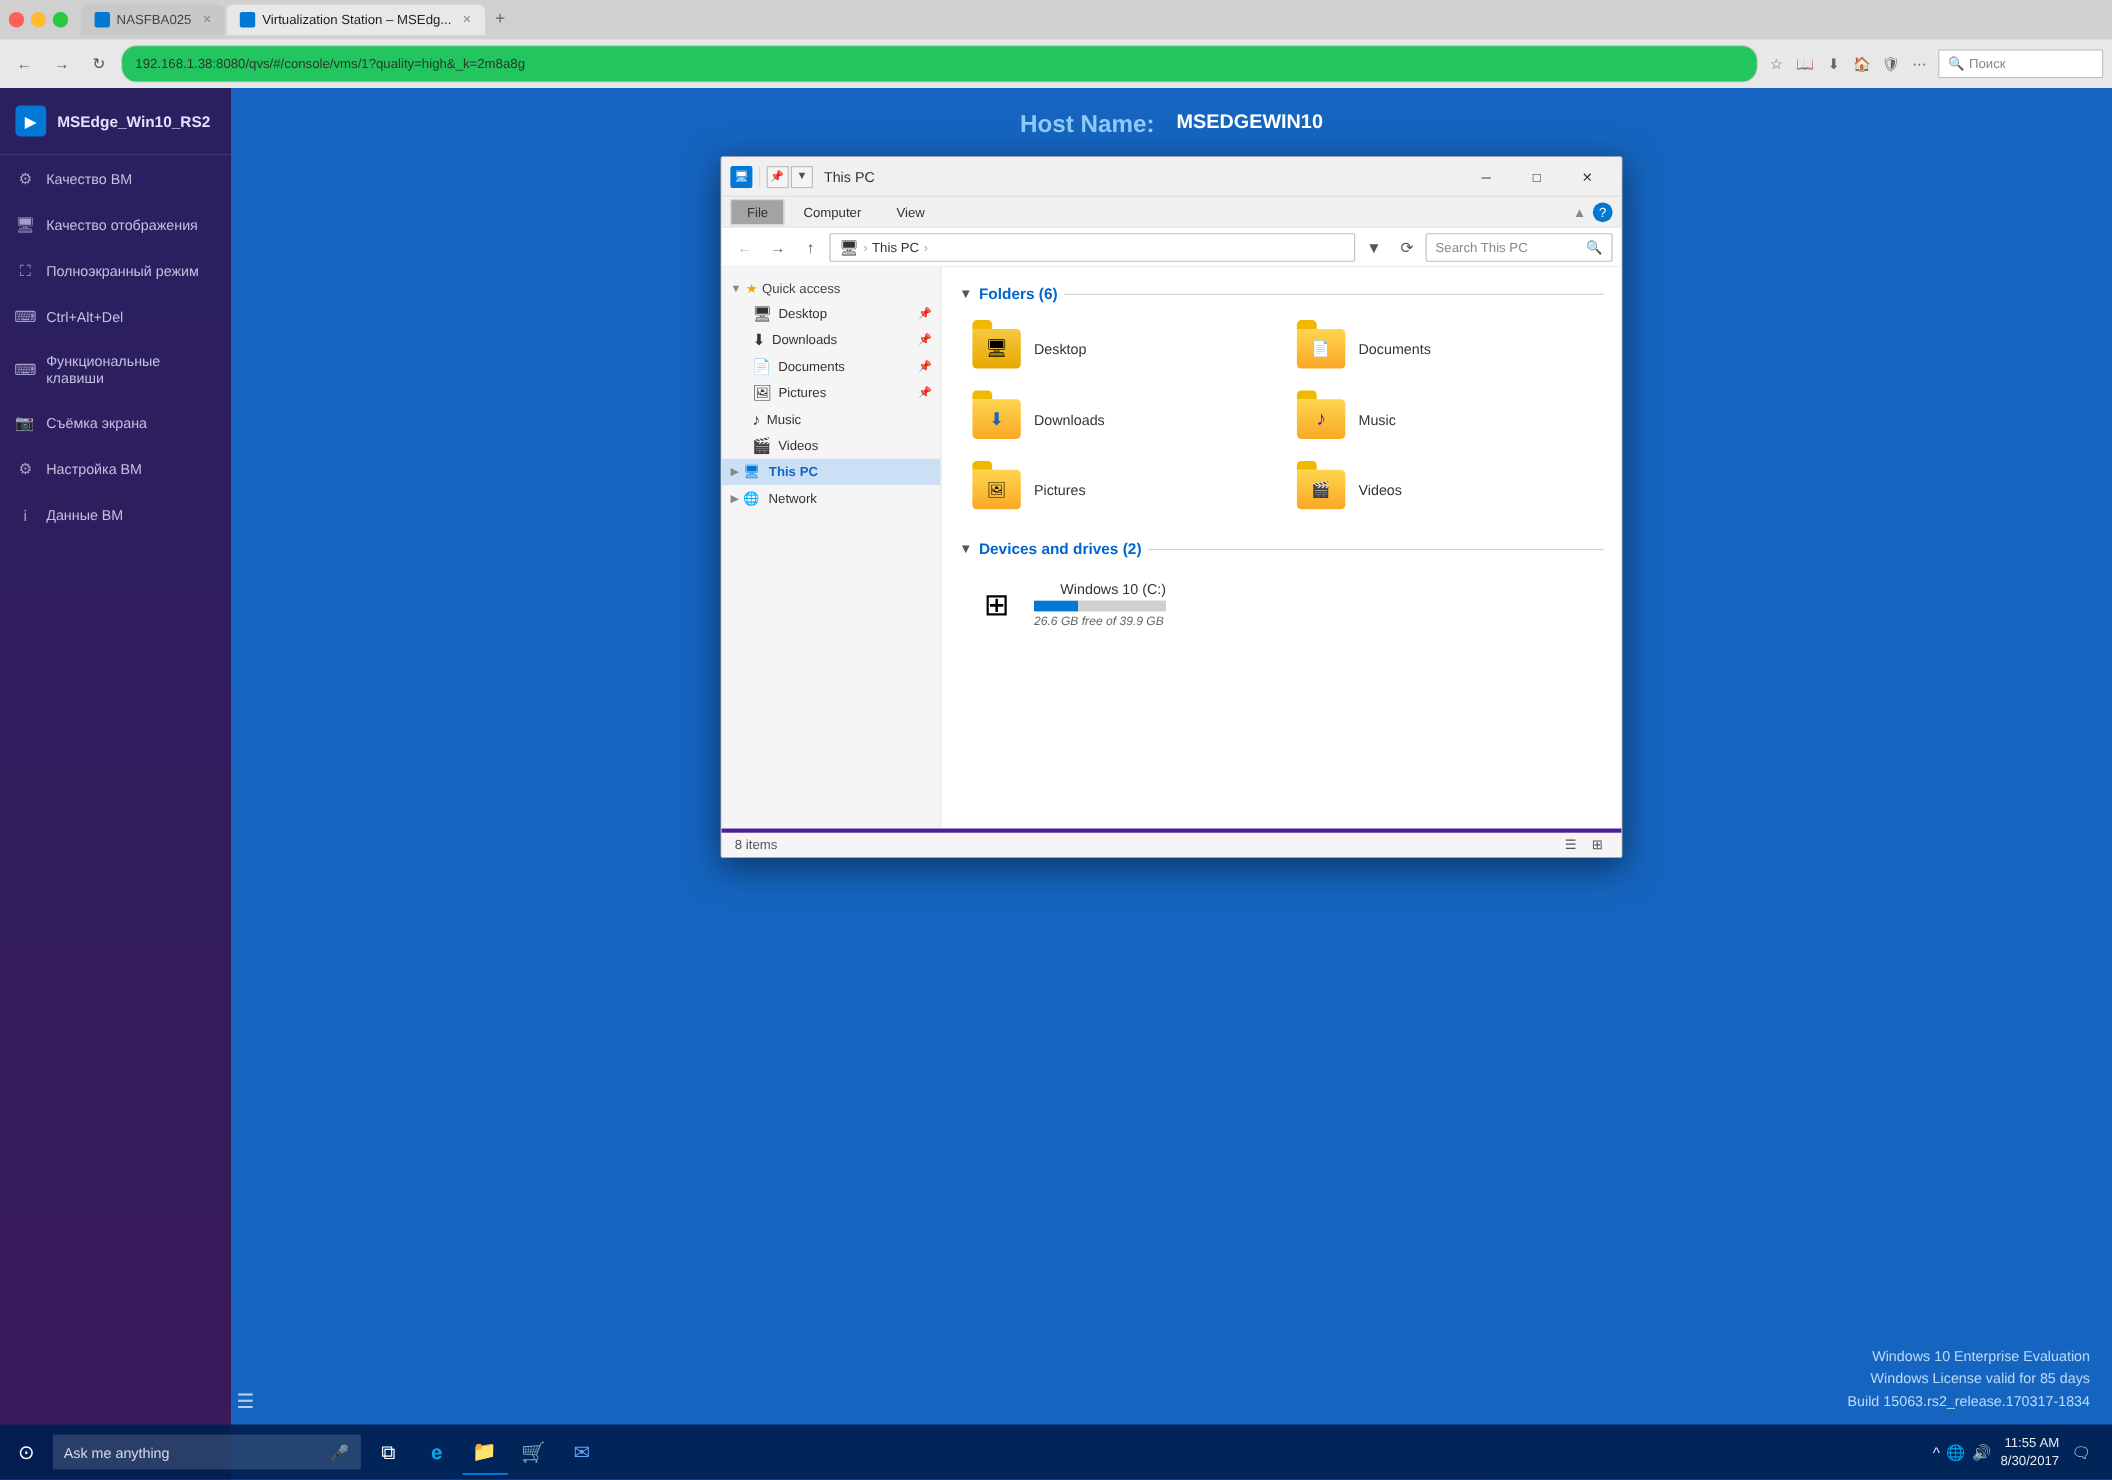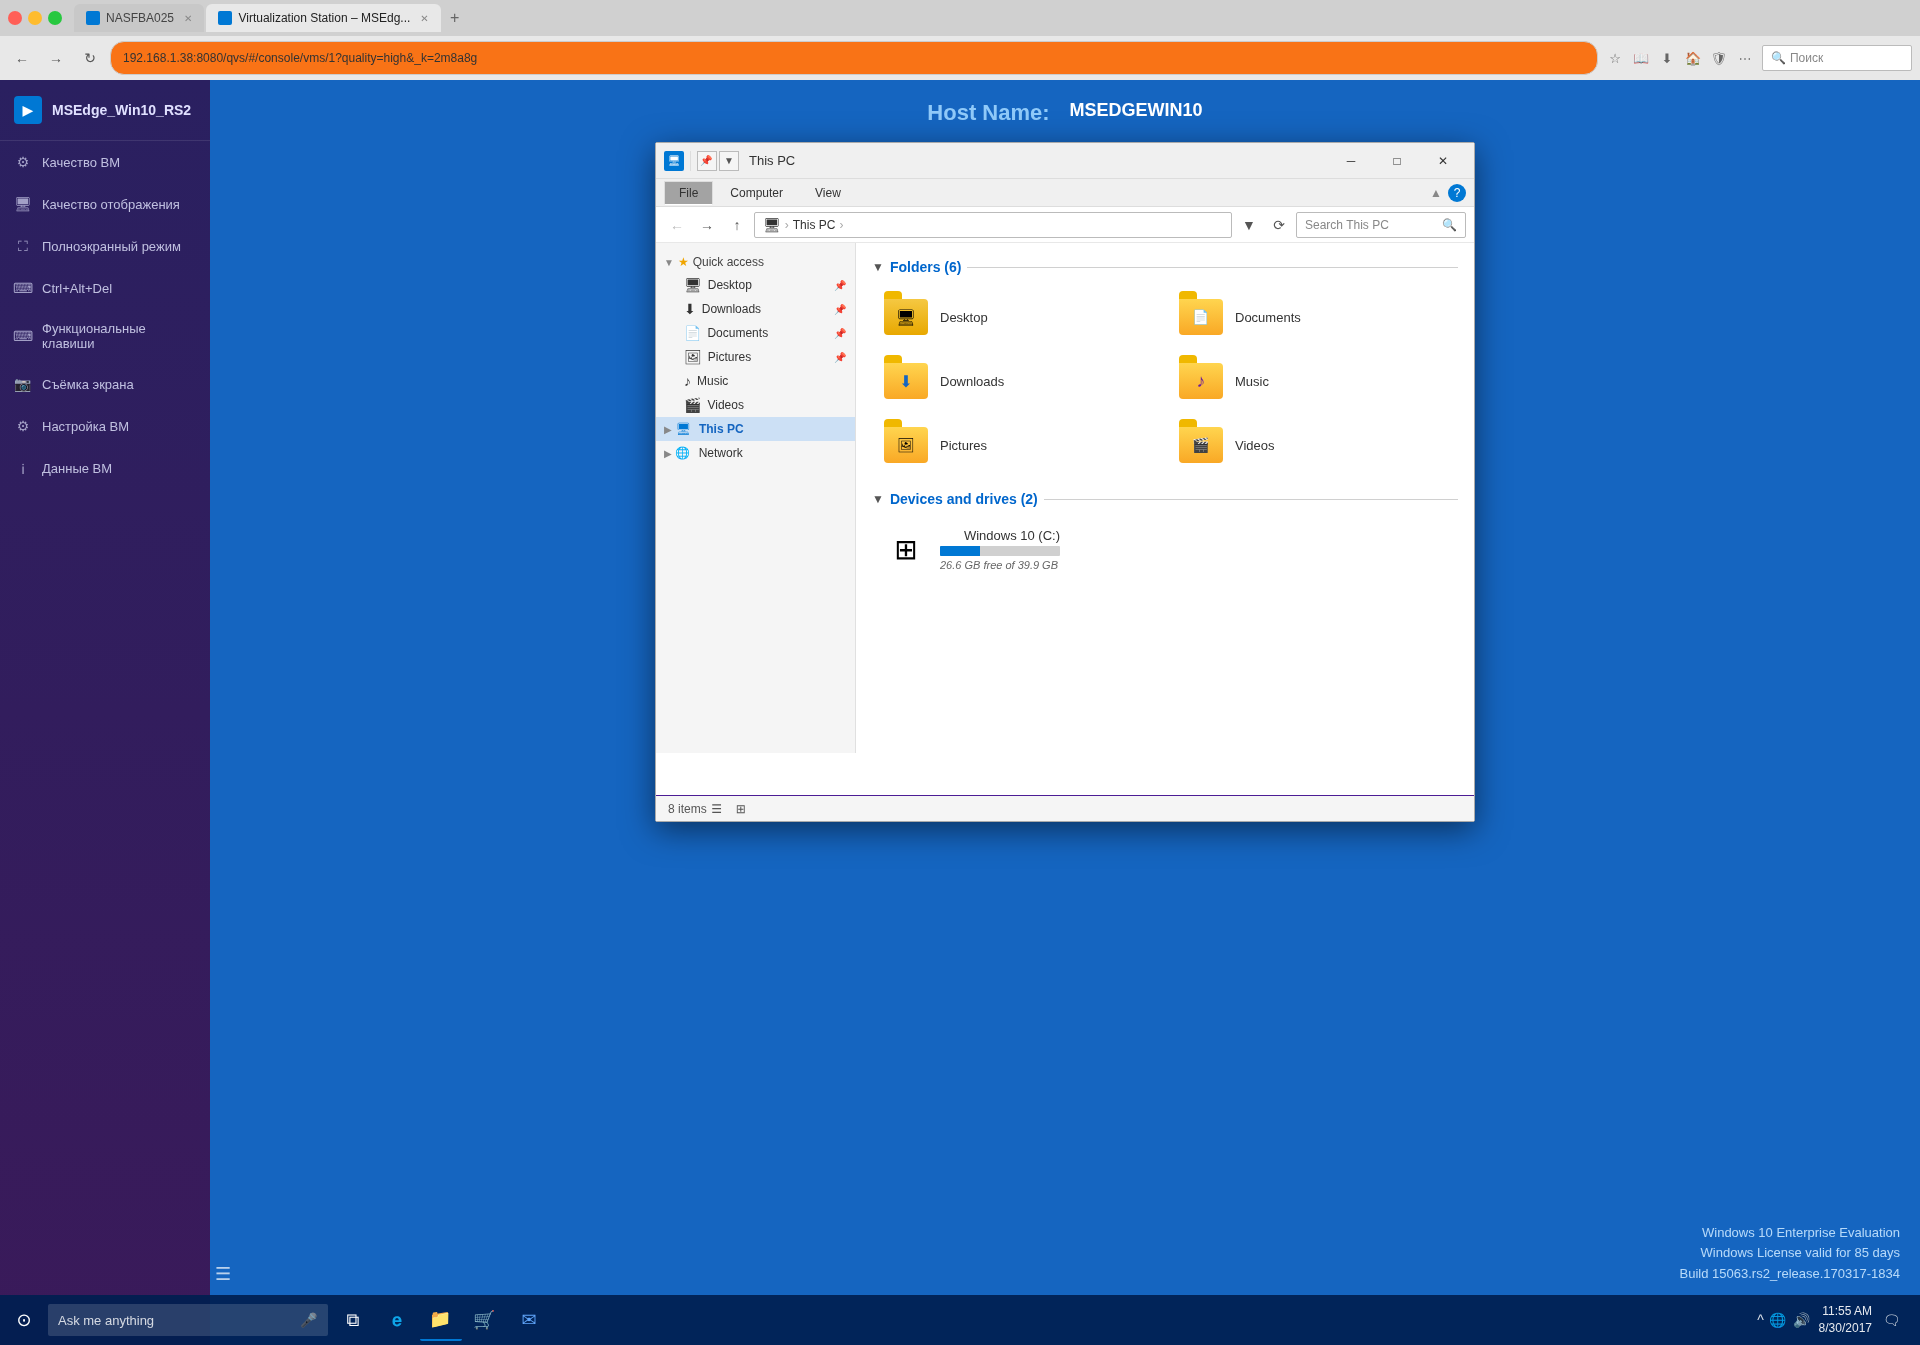--- a/index.html
+++ b/index.html
@@ -112,21 +112,21 @@
       justify-content: center;
       border-radius: 50%;
       cursor: pointer;
       color: #555;
       font-size: 14px;
     }
 
     .browser-address-bar {
       flex: 1;
       height: 28px;
-      background: #f97316;
+      background: #22c55e;
       border: 1px solid #ccc;
       border-radius: 14px;
       padding: 16px 12px;
       font-size: 12px;
       color: #333;
       display: flex;
       align-items: center;
     }
 
     .browser-toolbar-icons {
@@ -766,27 +766,27 @@
       width: 10px;
       height: 10px;
       border-radius: 50%;
       background: #f0f0f0;
     }
 
     
     .explorer-statusbar {
       display: flex;
       align-items: center;
+      justify-content: space-between;
       height: 26px;
       padding: 0 12px;
       background: #f5f5f5;
-      border-top: 1px solid #4c1d95;
+      border-top: 4px solid #4c1d95;
       font-size: 12px;
       color: #555;
-      margin-top: 42px;
     }
 
     .status-view-icons {
       display: flex;
       gap: 4px;
     }
 
     .status-view-icon {
       width: 20px;
       height: 20px;

